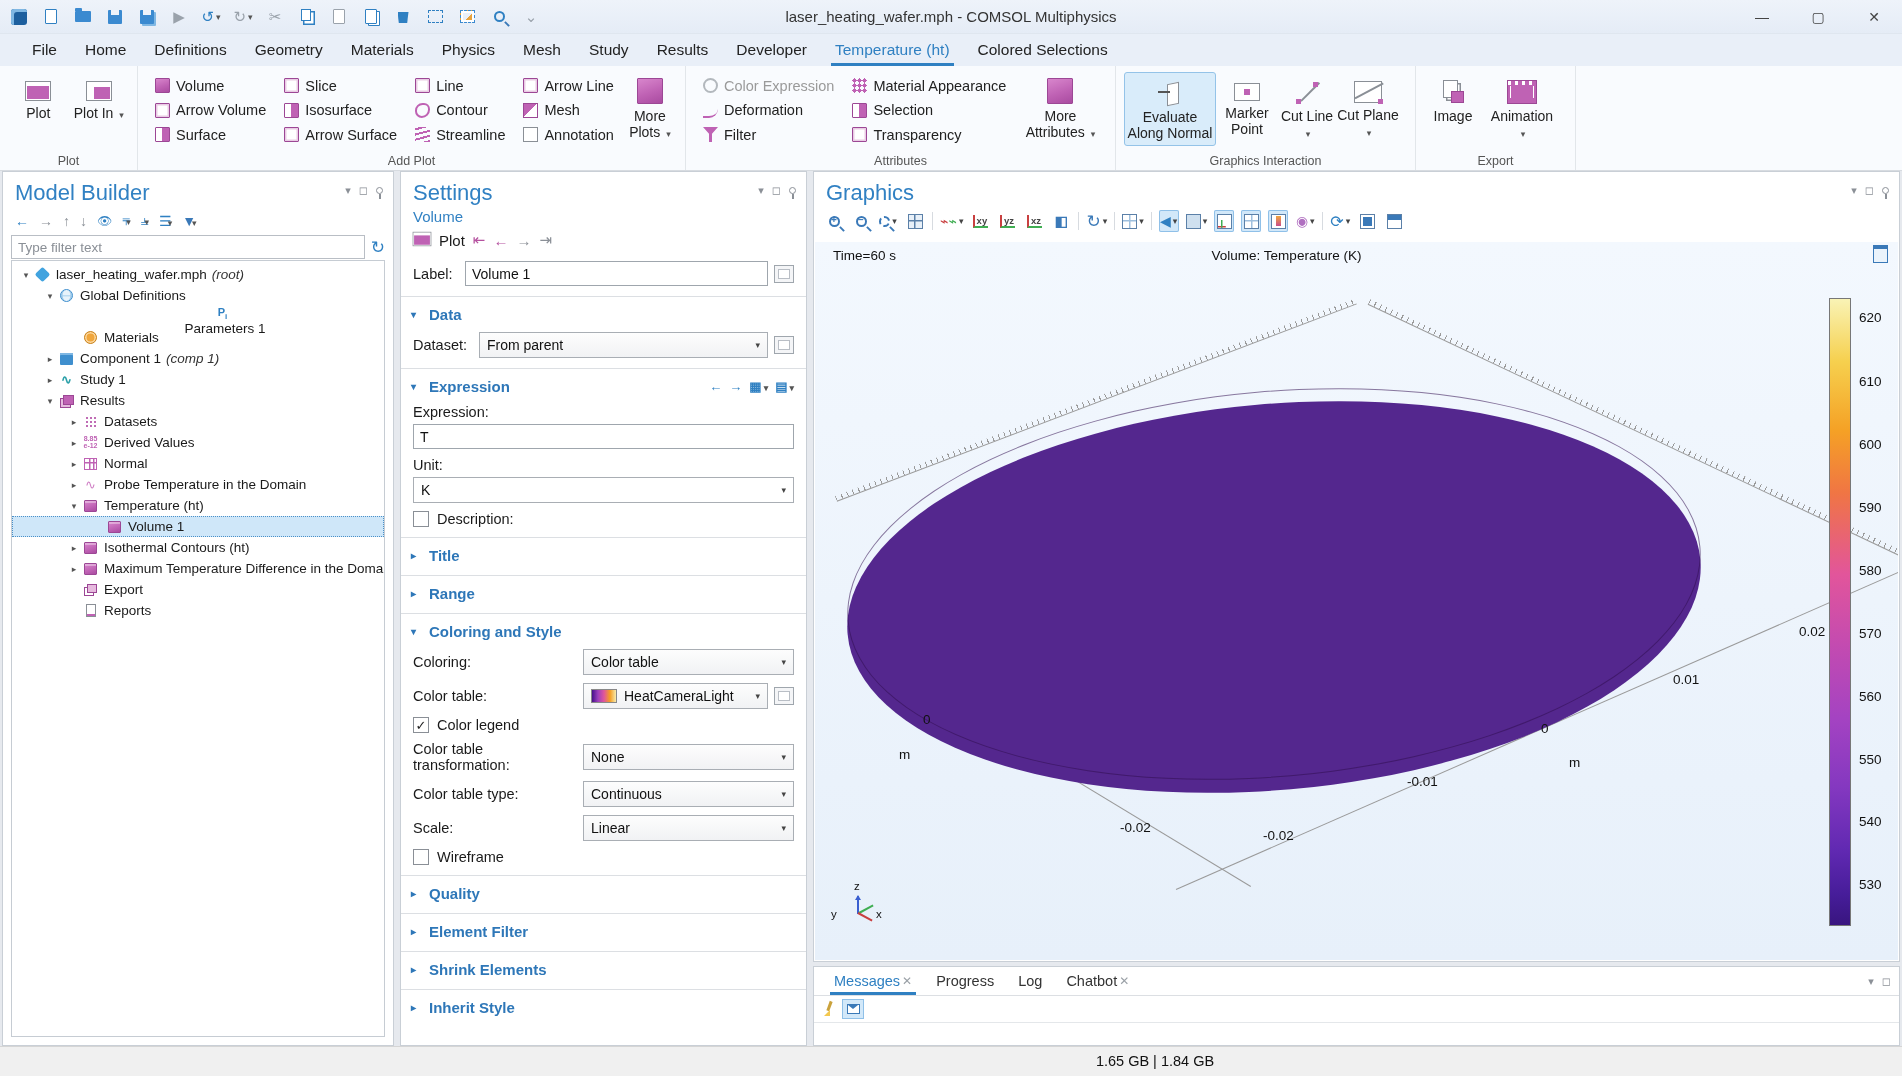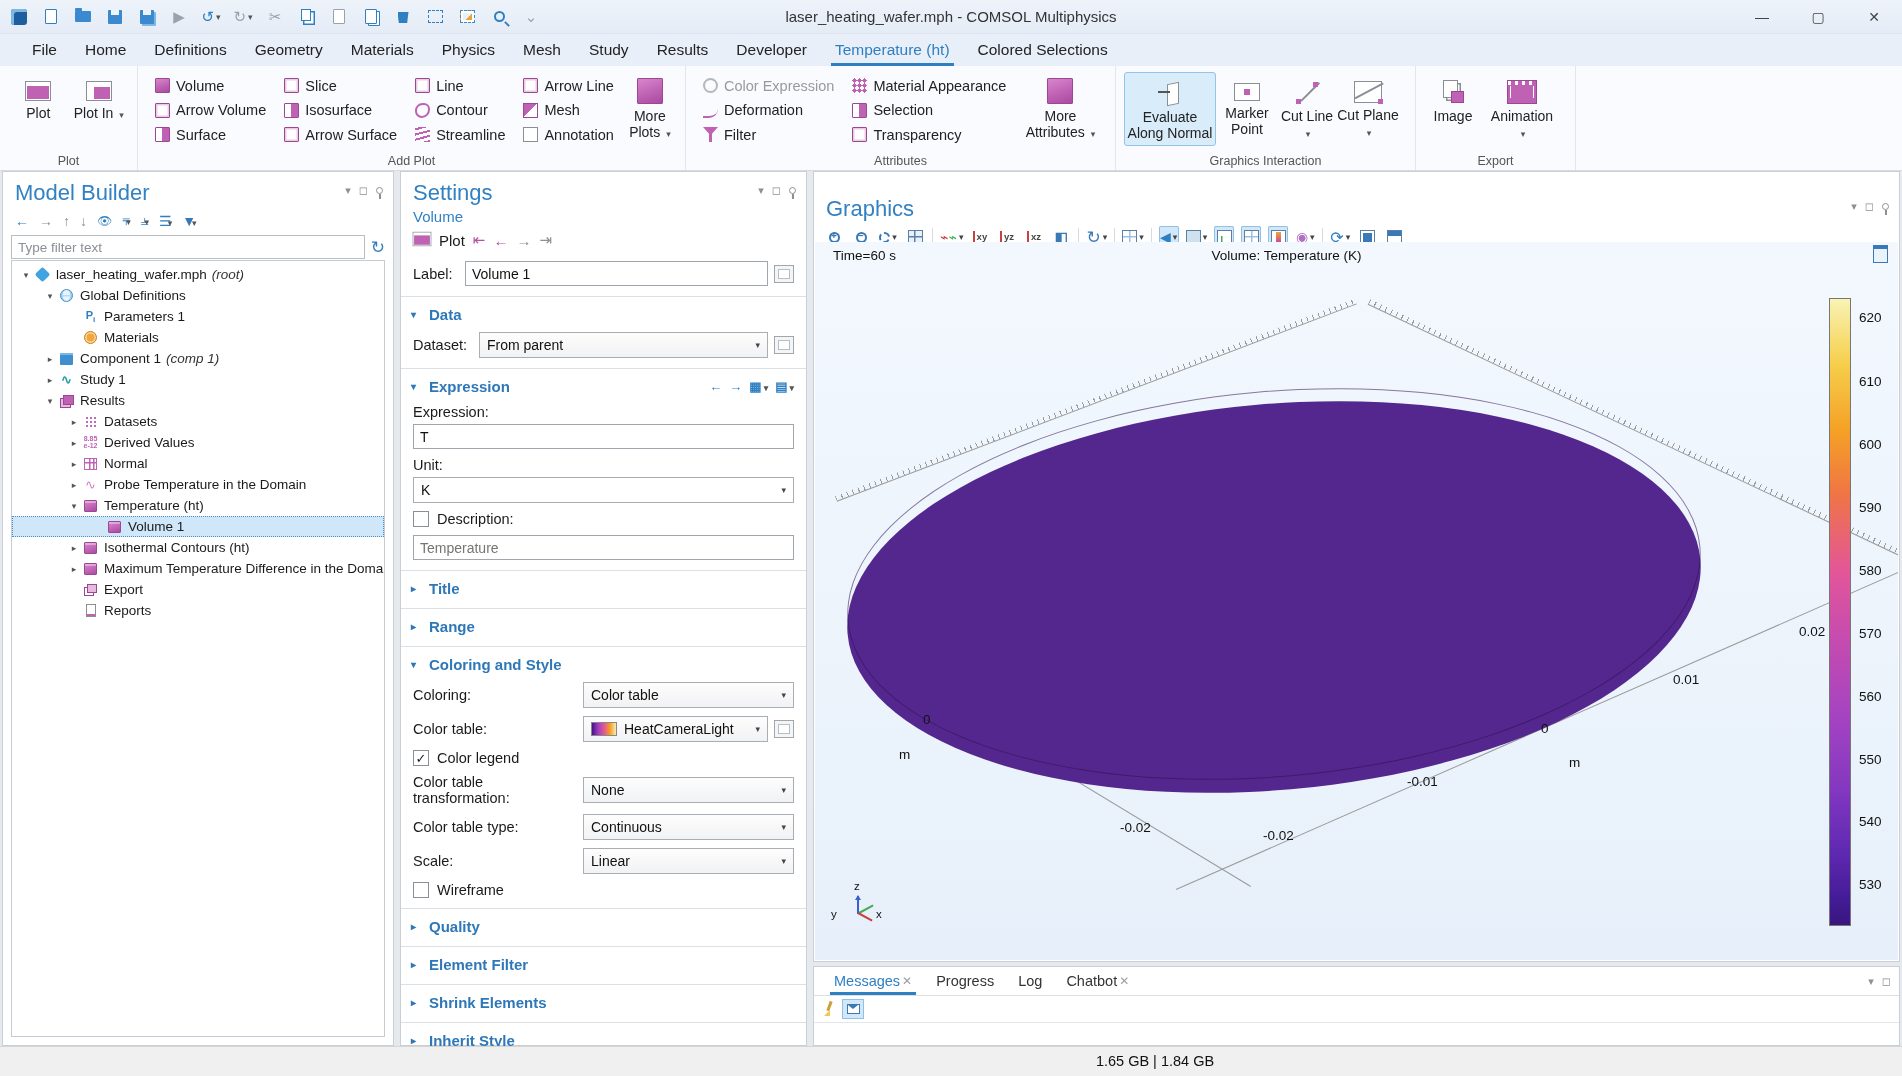--- a/index.html
+++ b/index.html
@@ -438,21 +438,21 @@
         <span>laser_heating_wafer.mph</span>
         <span class="sfx">(root)</span>
       </div>
     <div class="trow" style="padding-left:30px;">
         <span class="exp">▾</span>
         <span class="ticon">
           <span class="i-globe"></span>
         </span>
         <span>Global Definitions</span>
       </div>
-    <div class="trow" style="padding-left:54px;">
+    <div class="trow" style="padding-left:54px;flex-direction:column;">
         <span class="exp"></span>
         <span class="ticon">
           <span class="i-param">P<sub>i</sub></span>
         </span>
         <span>Parameters 1</span>
       </div>
     <div class="trow" style="padding-left:54px;">
         <span class="exp"></span>
         <span class="ticon">
           <span class="i-mat"></span>
@@ -613,23 +613,20 @@
   <div class="srow">
       <div class="dropdown" style="flex:1;background:#fff;">
         <span>K</span>
         <span class="dcaret">▾</span>
       </div>
     </div>
   <div class="srow">
     <span class="cbx"></span>
     <span class="lbl">Description:</span>
   </div>
-  <div class="srow">
-      <input class="sinput" style="flex: 1 1 0%; color: rgb(138, 143, 150);" placeholder="Temperature">
-    </div>
   <div class="sep"></div>
   <div class="sechead">
       <span class="chev">▸</span>
       <span>Title</span>
     </div>
   <div class="sep"></div>
   <div class="sechead">
       <span class="chev">▸</span>
       <span>Range</span>
     </div>
@@ -699,21 +696,21 @@
       <span>Shrink Elements</span>
     </div>
   <div class="sep"></div>
   <div class="sechead">
       <span class="chev">▸</span>
       <span>Inherit Style</span>
     </div>
 </div>
 
 <div id="graphics" class="panel">
-  <div class="panel-head" style="padding-bottom:0;margin-top:16px;">
+  <div class="panel-head" style="padding-bottom:0;">
     <div class="panel-title">Graphics</div>
     <div class="headctl">
       <span>▾</span>
       <span>◻</span>
       <span class="pin"></span>
     </div>
   </div>
   <div class="gtoolbar">
     <span class="gt">
         <span class="mag">

